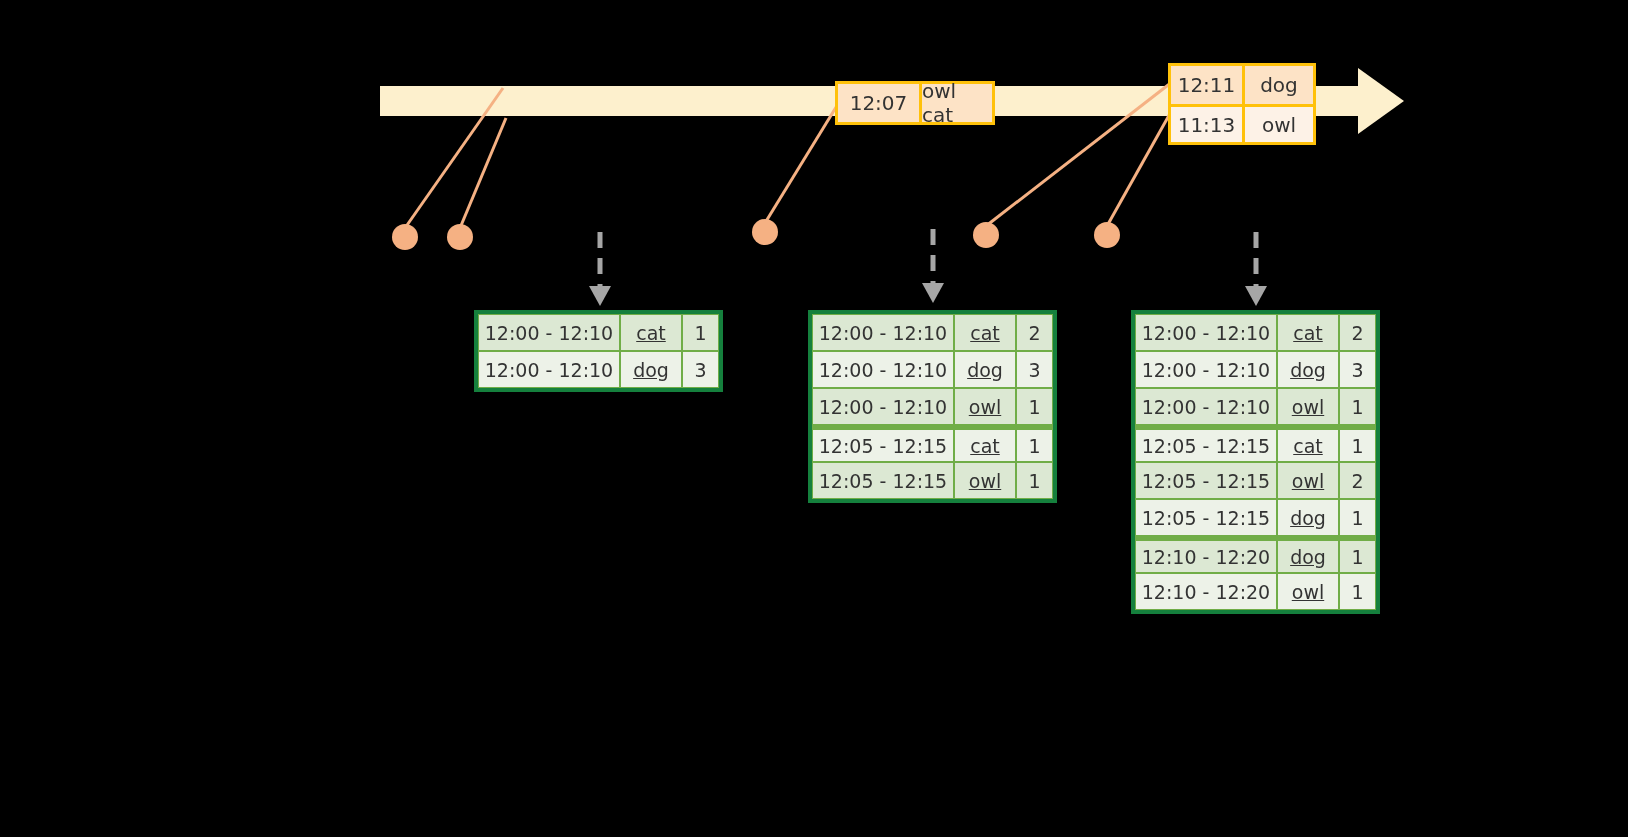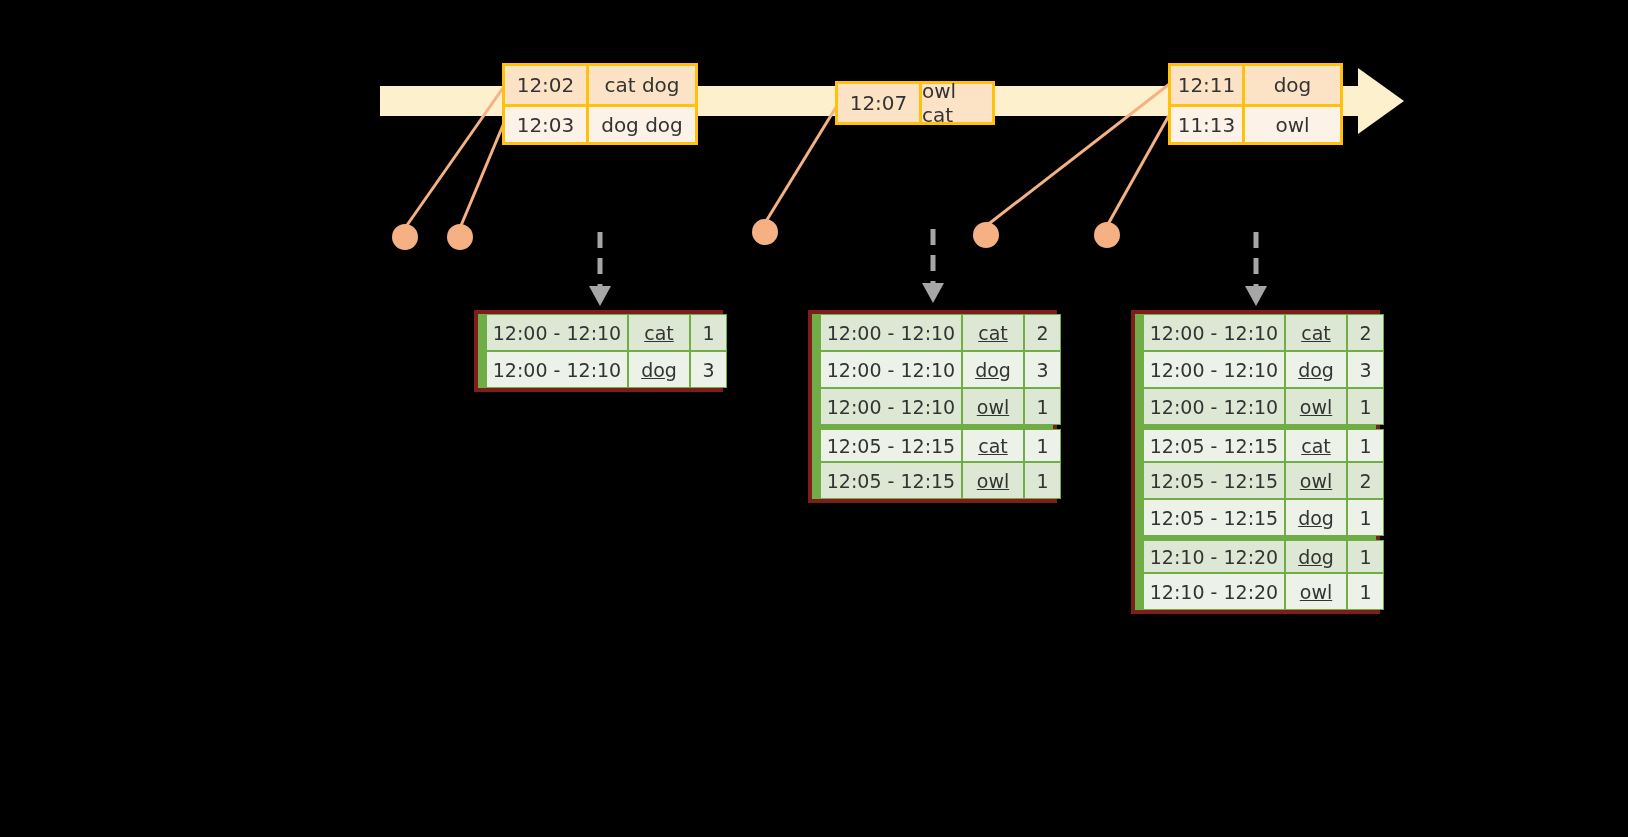--- a/index.html
+++ b/index.html
@@ -32,38 +32,37 @@
     display:flex;align-items:center;justify-content:center;
     font-size:20px;color:#333;box-sizing:border-box;
   }
   .evcell.time{width:84px;border-right:3px solid #ffc10a;}
   .evcell.val{flex:1;}
 
   #evbox-1{left:502px;top:63px;width:196px;}
   #evbox-1 .evcell.time{width:84px;}
   #evbox-2{left:835px;top:81px;width:160px;}
   #evbox-2 .evcell.time{width:84px;}
-  #evbox-3{left:1168px;top:63px;width:175px;}
+  #evbox-3{left:1168px;top:63px;width:148px;}
   #evbox-3 .evcell.time{width:74px;}
 
   
   .conn{position:absolute;left:0;top:0;width:1628px;height:837px;pointer-events:none;}
   .dot{
     position:absolute;width:26px;height:26px;border-radius:50%;
     background:#f5b183;
   }
 
   
   .dashdown{position:absolute;width:30px;height:76px;}
 
   
   .rtable{
-    position:absolute;border:4px solid #7f1d1d;box-sizing:border-box;
+    position:absolute;border:4px solid #15803d;box-sizing:border-box;
     background:#70ad47;
-    padding-left:8px;
   }
   .rrow{display:flex;height:37px;box-sizing:border-box;}
   .rcell{
     display:flex;align-items:center;justify-content:center;
     font-size:19px;color:#333;box-sizing:border-box;
     border:1px solid #70ad47;
   }
   .rrow.shade .rcell{background:#dce8d3;}
   .rrow.light .rcell{background:#edf2e8;}
   .rrow.grp{border-top:4px solid #70ad47;}
@@ -103,30 +102,20 @@
       <line x1="1107" y1="226" x2="1172" y2="110"></line>
     </g>
   </svg>
 
   <div class="dot" style="left:392px;top:224px;"></div>
   <div class="dot" style="left:447px;top:224px;"></div>
   <div class="dot" style="left:752px;top:219px;"></div>
   <div class="dot" style="left:973px;top:222px;"></div>
   <div class="dot" style="left:1094px;top:222px;"></div>
 
-  <div class="evbox" id="evbox-1">
-    <div class="evrow shade">
-      <div class="evcell time">12:02</div>
-      <div class="evcell val">cat dog</div>
-    </div>
-    <div class="evrow light">
-      <div class="evcell time">12:03</div>
-      <div class="evcell val">dog dog</div>
-    </div>
-  </div>
 
   <div class="evbox" id="evbox-2">
     <div class="evrow shade">
       <div class="evcell time">12:07</div>
       <div class="evcell val">owl cat</div>
     </div>
   </div>
 
   <div class="evbox" id="evbox-3">
     <div class="evrow shade">

